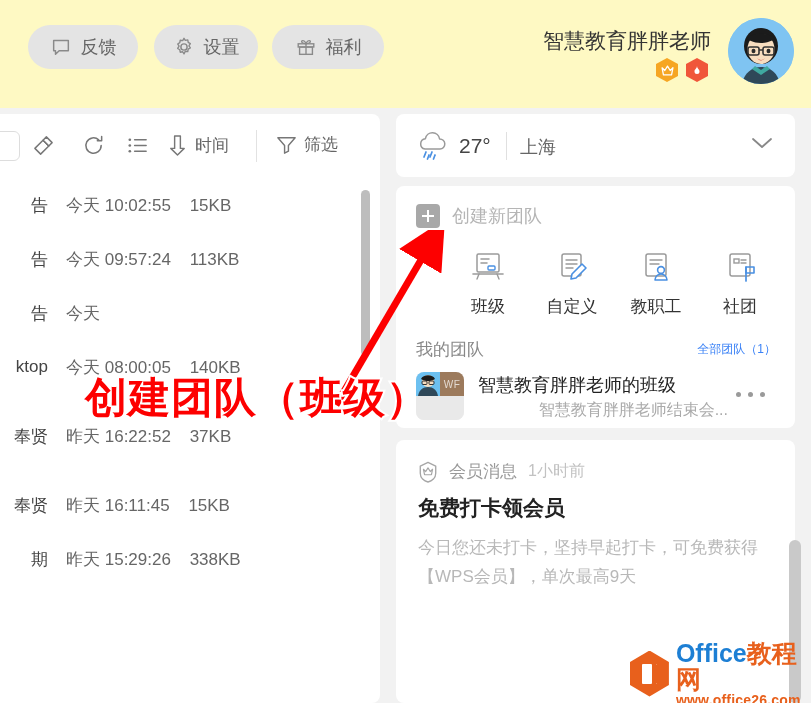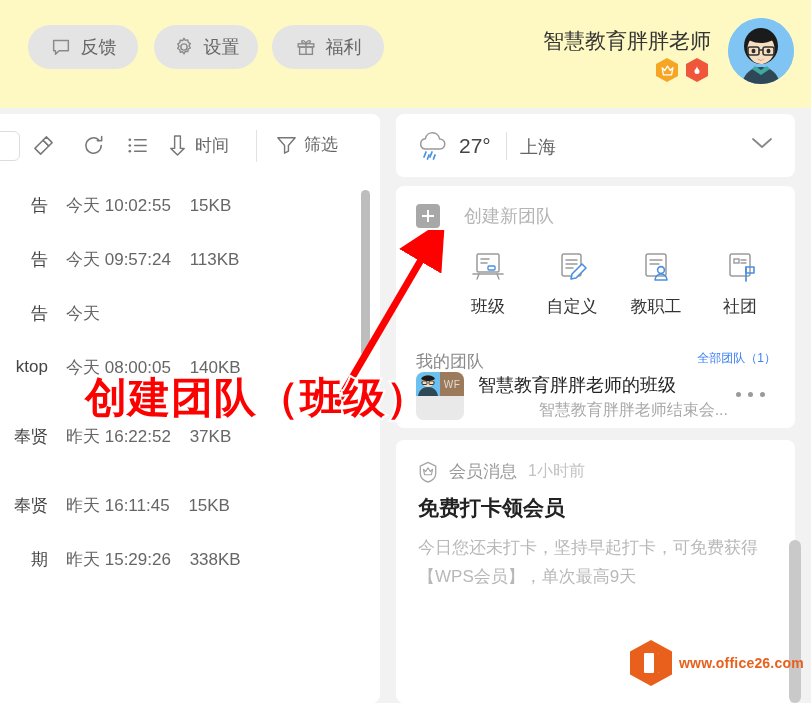--- a/index.html
+++ b/index.html
@@ -111,21 +111,21 @@
   #weather-icon { position: absolute; left: 20px; top: 16px; width: 34px; height: 32px; }
   #weather-temp { position: absolute; left: 63px; top: 20px; font-size: 21px; color: #444; }
   #weather-sep  { position: absolute; left: 110px; top: 18px; width: 1px; height: 28px; background: #e0e0e0; }
   #weather-city { position: absolute; left: 124px; top: 21px; font-size: 18px; color: #666; }
   #weather-chev { position: absolute; right: 22px; top: 22px; width: 22px; height: 14px; cursor: pointer; }
 
   
   #team-card { top: 72px; height: 242px; }
   #create-row {
     position: absolute; left: 20px; top: 18px;
-    display: flex; align-items: center; gap: 24px; cursor: pointer;
+    display: flex; align-items: center; gap: 12px; cursor: pointer;
   }
   #create-plus {
     width: 24px; height: 24px; background: #a8a8a8; border-radius: 4px;
     position: relative;
   }
   #create-plus::before, #create-plus::after {
     content: ""; position: absolute; background: #fff;
   }
   #create-plus::before { left: 6px; top: 11px; width: 12px; height: 2px; }
   #create-plus::after  { left: 11px; top: 6px; width: 2px; height: 12px; }
@@ -134,21 +134,21 @@
   #team-types {
     position: absolute; left: 14px; top: 55px; width: 372px;
     display: flex; justify-content: flex-end;
   }
   .ttype { width: 84px; text-align: center; cursor: pointer; }
   .ttype .tic { height: 44px; display: flex; align-items: flex-end; justify-content: center; }
   .ttype .tlb { margin-top: 10px; font-size: 17px; color: #333; }
 
   #myteam-head {
     position: absolute; left: 20px; top: 152px; width: 360px;
-    display: flex; align-items: flex-start; justify-content: space-between; margin-top: 12px;
+    display: flex; align-items: center; justify-content: space-between;
   }
   #myteam-title { font-size: 17px; color: #888; }
   #myteam-all { font-size: 12px; color: #3b82f6; cursor: pointer; }
 
   #team-item { position: absolute; left: 20px; top: 186px; width: 360px; height: 48px; cursor: pointer; }
   #team-thumb {
     position: absolute; left: 0; top: 0; width: 48px; height: 48px;
     border-radius: 8px; overflow: hidden; background: #eee;
     display: grid; grid-template-columns: 1fr 1fr; grid-template-rows: 1fr 1fr;
   }
@@ -523,15 +523,18 @@
   <line x1="16" y1="175" x2="108" y2="18" stroke="#fd0000" stroke-width="7" marker-end="url(#ah)"></line>
 </svg>
 
 <div id="anno-text">创建团队（班级）</div>
 
 <div id="watermark">
   <div id="wm-hex">
       <span></span>
     </div>
   <div id="wm-lines">
+    <div id="wm-top">
+      <span class="b">Office</span><span class="o">教程网</span>
+    </div>
     <div id="wm-bot">www.office26.com</div>
   </div>
 </div>
 
 </body></html>

